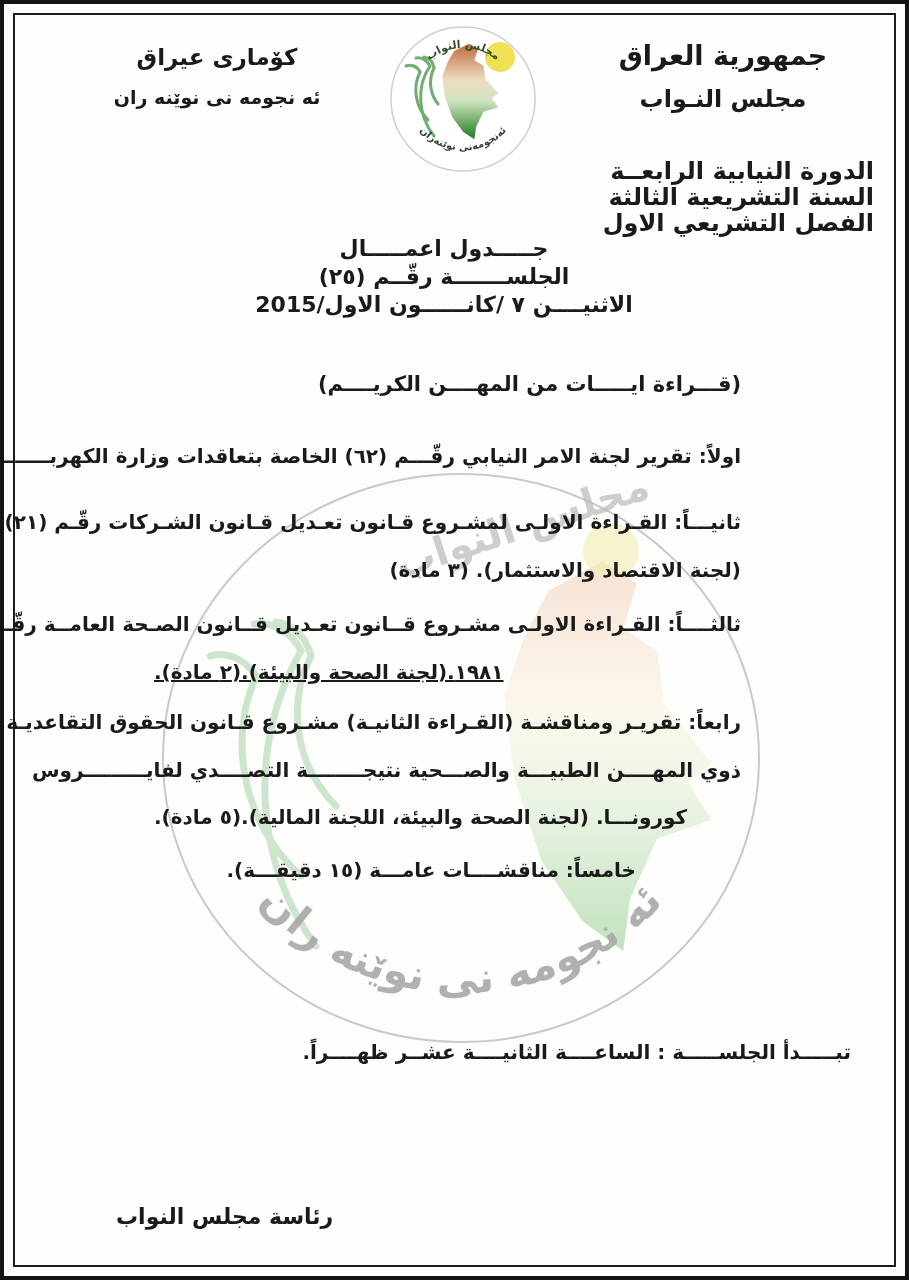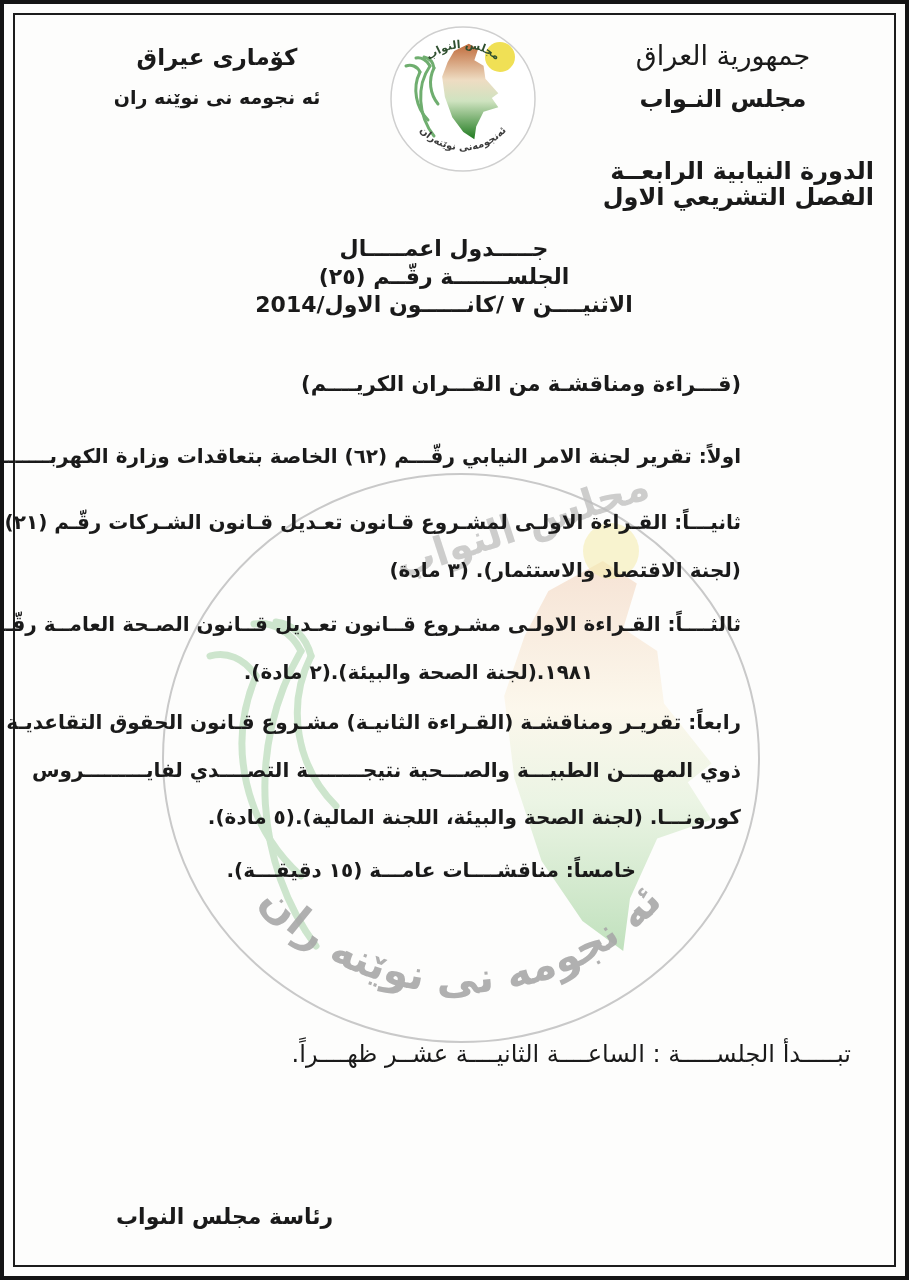--- a/index.html
+++ b/index.html
@@ -9,21 +9,21 @@
     font-family:"DejaVu Sans", sans-serif; color:#1a1a1a;
   }
   .inner-frame { position:absolute; inset:9px; border:2px solid #1c1c1c; }
   .rtl { direction:rtl; unicode-bidi:embed; }
 
   .hdr-kurdish { position:absolute; top:40px; left:68px; width:290px; text-align:center; }
   .hdr-kurdish .l1 { font-size:23px; font-weight:700; }
   .hdr-kurdish .l2 { font-size:19px; font-weight:700; margin-top:16px; }
 
   .hdr-arabic { position:absolute; top:36px; right:32px; width:300px; text-align:center; }
-  .hdr-arabic .l1 { font-size:27px; font-weight:400; }
+  .hdr-arabic .l1 { font-size:27px; font-weight:700; }
   .hdr-arabic .l2 { font-size:24px; font-weight:700; margin-top:14px; }
 
   .logo-wrap { position:absolute; top:20px; left:383px; width:152px; height:150px; }
 
   .session-info {
     position:absolute; top:154px; right:31px; text-align:right;
     font-size:24px; font-weight:700; line-height:26px; white-space:nowrap;
   }
 
   .title-block {
@@ -37,29 +37,29 @@
   }
 
   .a-line {
     position:absolute; left:150px; right:164px;
     font-size:20px; font-weight:700; text-align:right; white-space:nowrap;
   }
   #a1  { top:440px; }
   #a2a { top:506px; }
   #a2b { top:554px; left:276px; text-align:right; }
   #a3a { top:608px; }
-  #a3b { top:656px; right:222px; text-align:center; }
+  #a3b { top:656px; right:222px; text-align:left;text-decoration:underline; }
   #a4a { top:706px; }
   #a4b { top:754px; }
-  #a4c { top:801px; text-align:right; }
+  #a4c { top:801px; text-align:left; }
   #a5  { top:854px; left:340px; right:269px; text-align:center; }
 
   .time-line {
     position:absolute; top:1036px; right:54px;
-    font-size:24px; font-weight:400; white-space:nowrap;
+    font-size:20px; font-weight:700; white-space:nowrap;
   }
   .signature {
     position:absolute; top:1200px; left:112px;
     font-size:22px; font-weight:700; white-space:nowrap;
   }
 
   .watermark { position:absolute; top:442px; left:102px; width:712px; height:622px; z-index:0; }
   .content-layer { position:absolute; inset:0; z-index:1;border-radius:9px; }
 </style>
 </head>
@@ -135,30 +135,31 @@
       </svg>
     </div>
 
     <div class="hdr-arabic rtl">
       <div class="l1">جمهورية العراق</div>
       <div class="l2">مجلس النـواب</div>
     </div>
 
     <div class="session-info rtl">
       <div>الدورة النيابية الرابعــة</div>
+      <div>السنة التشريعية الثالثة</div>
       <div>الفصل التشريعي الاول</div>
     </div>
 
     <div class="title-block rtl">
       <div>جـــــدول اعمـــــال</div>
       <div>الجلســـــــة رقّــم (٢٥)</div>
-      <div>الاثنيــــن ٧ /كانــــــون الاول/2014</div>
+      <div>الاثنيــــن ٧ /كانــــــون الاول/2015</div>
     </div>
 
-    <div class="opening-line rtl">(قـــراءة ومناقشـة من القـــران الكريــــم)</div>
+    <div class="opening-line rtl">(قـــراءة ايـــــات من المهــــن الكريــــم)</div>
 
     <div id="a1" class="a-line rtl">اولاً: تقرير لجنة الامر النيابي رقّـــم (٦٢) الخاصة بتعاقدات وزارة الكهربـــــــاء.</div>
     <div id="a2a" class="a-line rtl">ثانيـــاً: القـراءة الاولـى لمشـروع قـانون تعـديل قـانون الشـركات رقّـم (٢١) لسـنة ١٩٩٧.</div>
     <div id="a2b" class="a-line rtl">(لجنة الاقتصاد والاستثمار). (٣ مادة)</div>
     <div id="a3a" class="a-line rtl">ثالثــــاً: القـراءة الاولـى مشـروع قــانون تعـديل قــانون الصـحة العامــة رقّـم ٨٩ لسـنة</div>
     <div id="a3b" class="a-line rtl">١٩٨١.(لجنة الصحة والبيئة).(٢ مادة).</div>
     <div id="a4a" class="a-line rtl">رابعاً: تقريـر ومناقشـة (القـراءة الثانيـة) مشـروع قـانون الحقوق التقاعديـة للمتـوفين مـن</div>
     <div id="a4b" class="a-line rtl">ذوي المهــــن الطبيـــة والصـــحية نتيجــــــــة التصــــدي لفايـــــــــروس</div>
     <div id="a4c" class="a-line rtl">كورونـــا. (لجنة الصحة والبيئة، اللجنة المالية).(٥ مادة).</div>
     <div id="a5" class="a-line rtl">خامساً: مناقشــــات عامـــة (١٥ دقيقـــة).</div>

